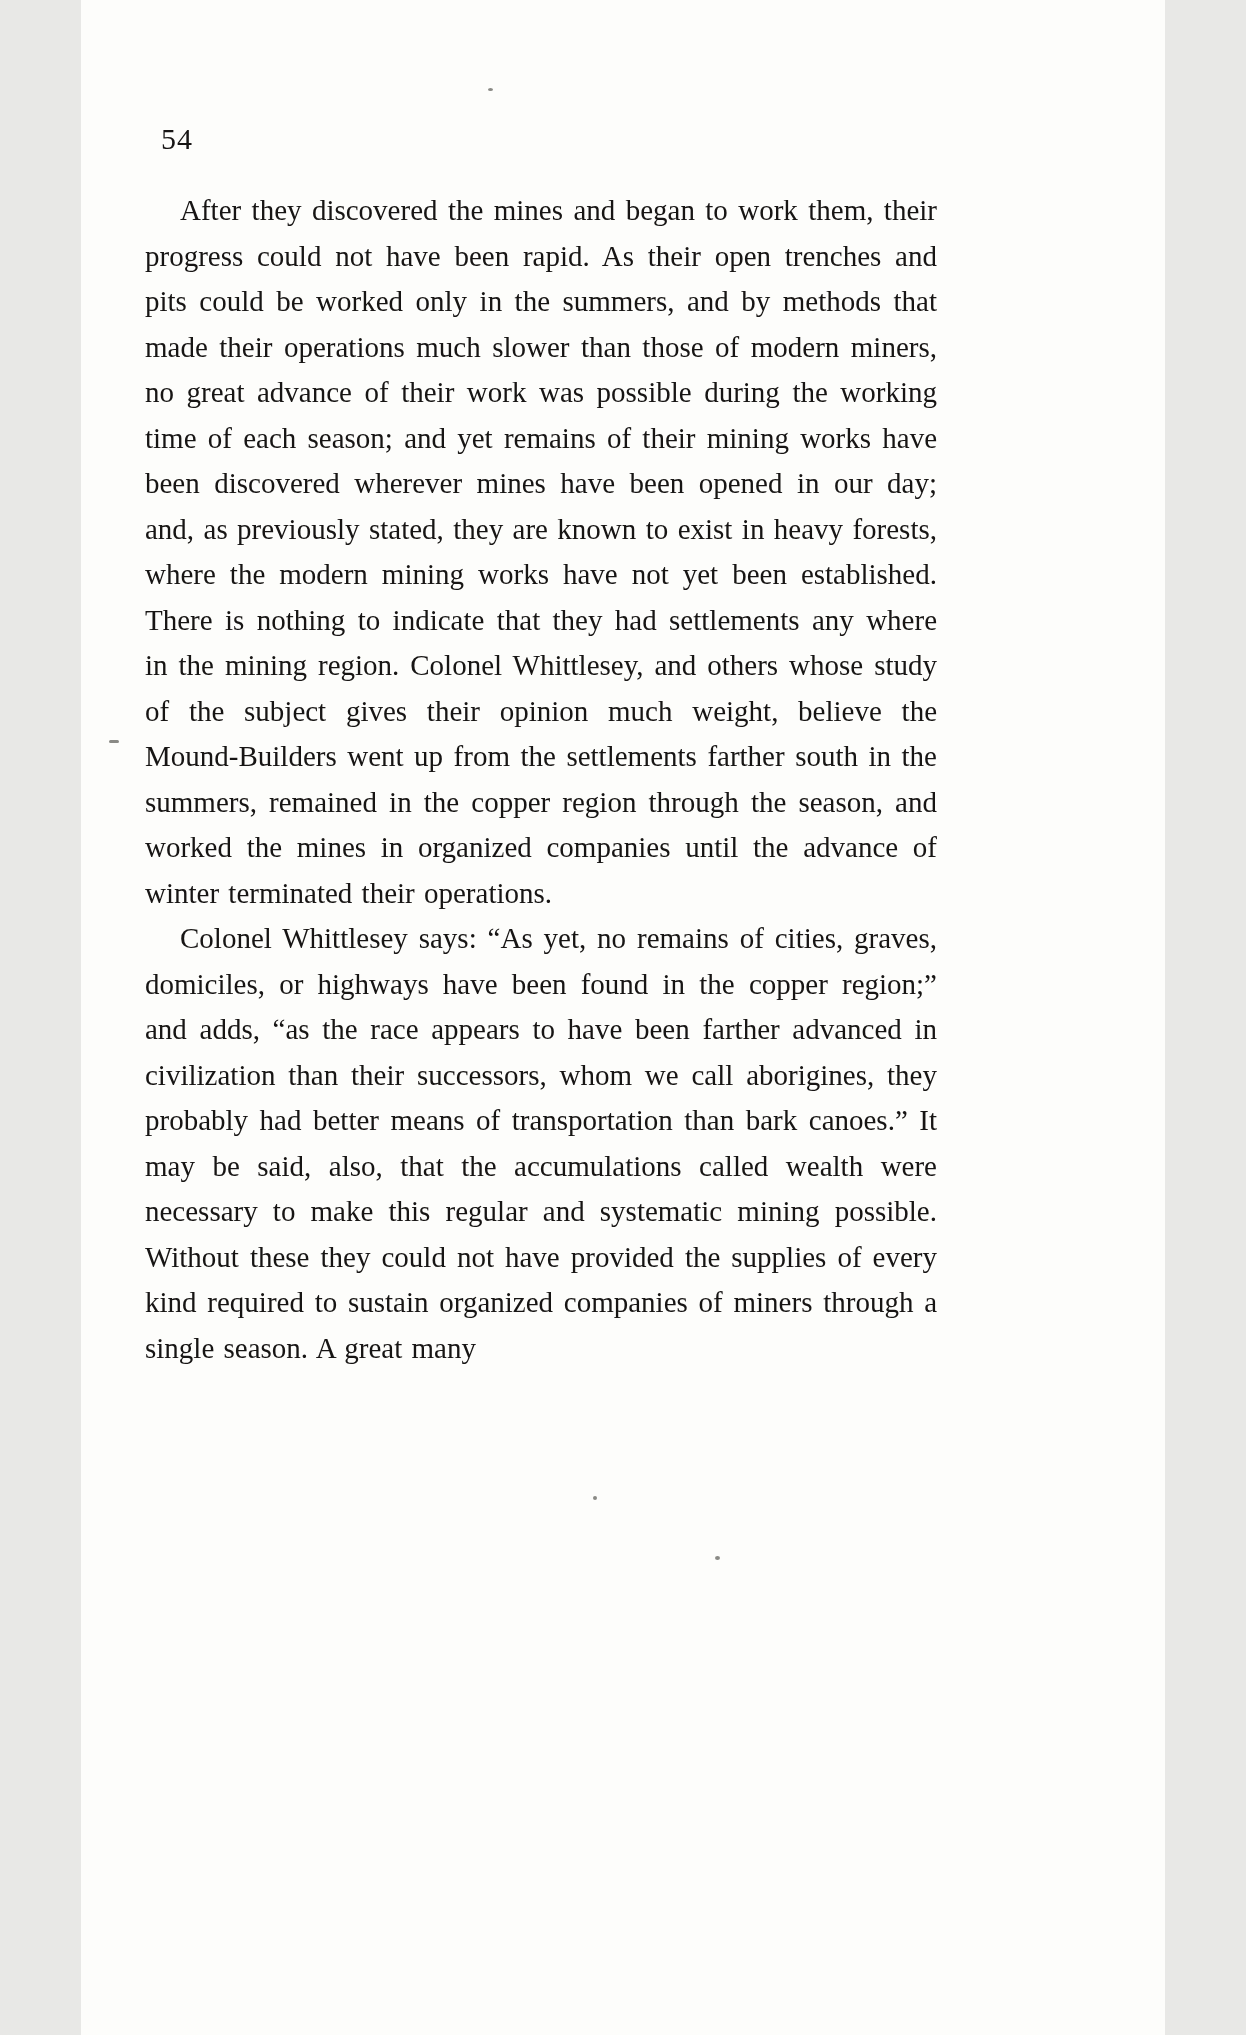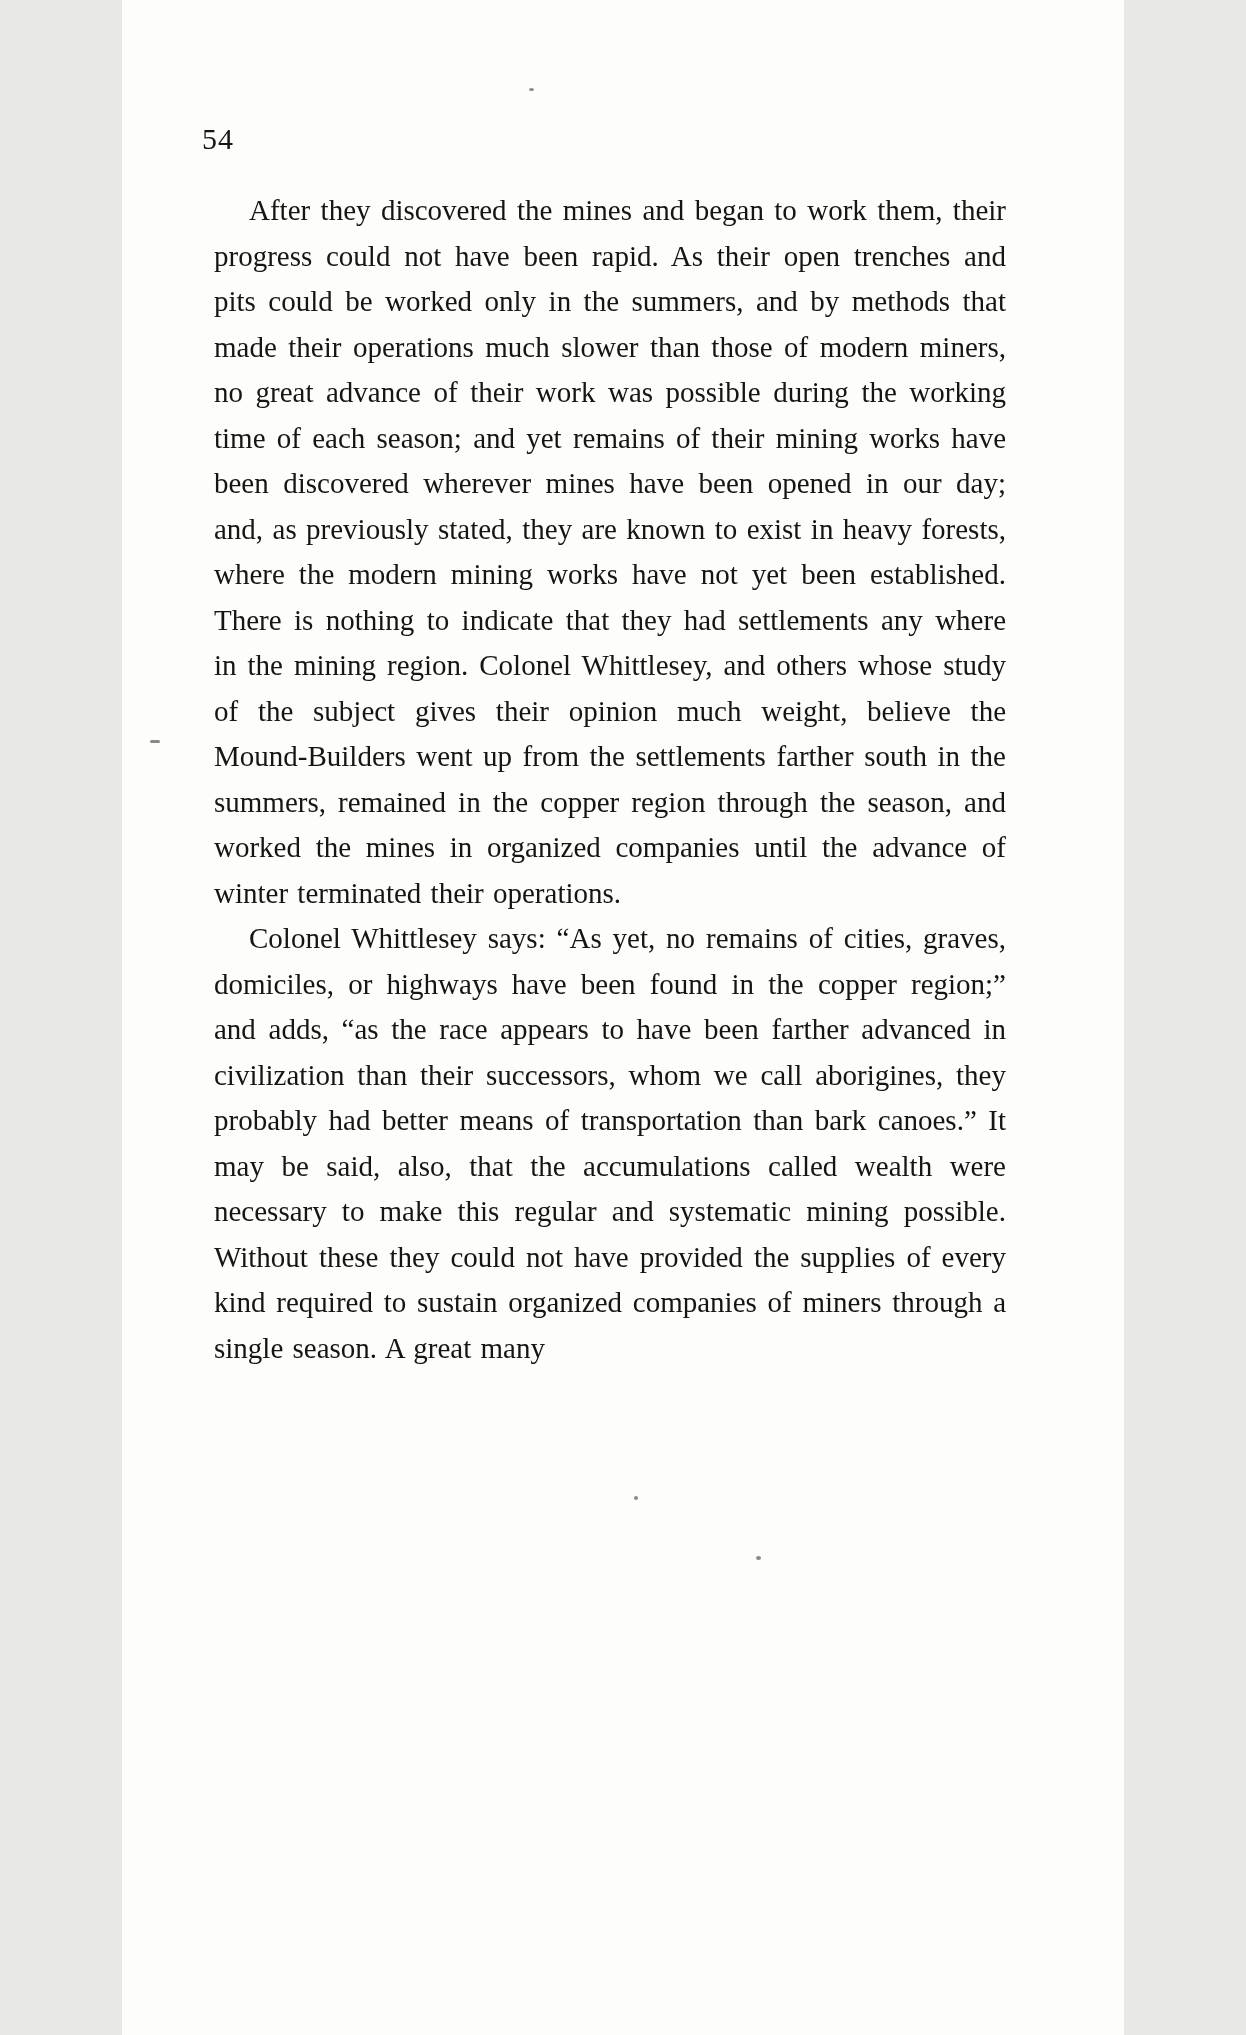--- a/index.html
+++ b/index.html
@@ -2,21 +2,21 @@
 <html><head>
 <meta charset="utf-8">
 <style>
   html, body {
     margin: 0;
     padding: 0;
     background: #e8e8e6;
   }
   .page {
     position: relative;
-    width: 1002px;
+    width: 1084px;
     height: 2035px;
     margin: 0 auto;
     background: #fdfdfb;
     color: #171514;
     font-family: "Liberation Serif", "DejaVu Serif", serif;
     overflow: hidden;
   }
   .running-header {
     position: absolute;
     top: 122px;
@@ -35,21 +35,21 @@
     position: absolute;
     left: 0;
     right: 0;
     top: 0;
     text-align: center;
     font-style: italic;
   }
   .page-body {
     position: absolute;
     top: 188px;
-    left: 92px;
+    left: 64px;
     width: 792px;
   }
   .page-body p {
     margin: 0;
     font-size: 29px;
     line-height: 45.5px;
     text-align: justify;
     text-indent: 35px;
     word-spacing: 2px;
   }

